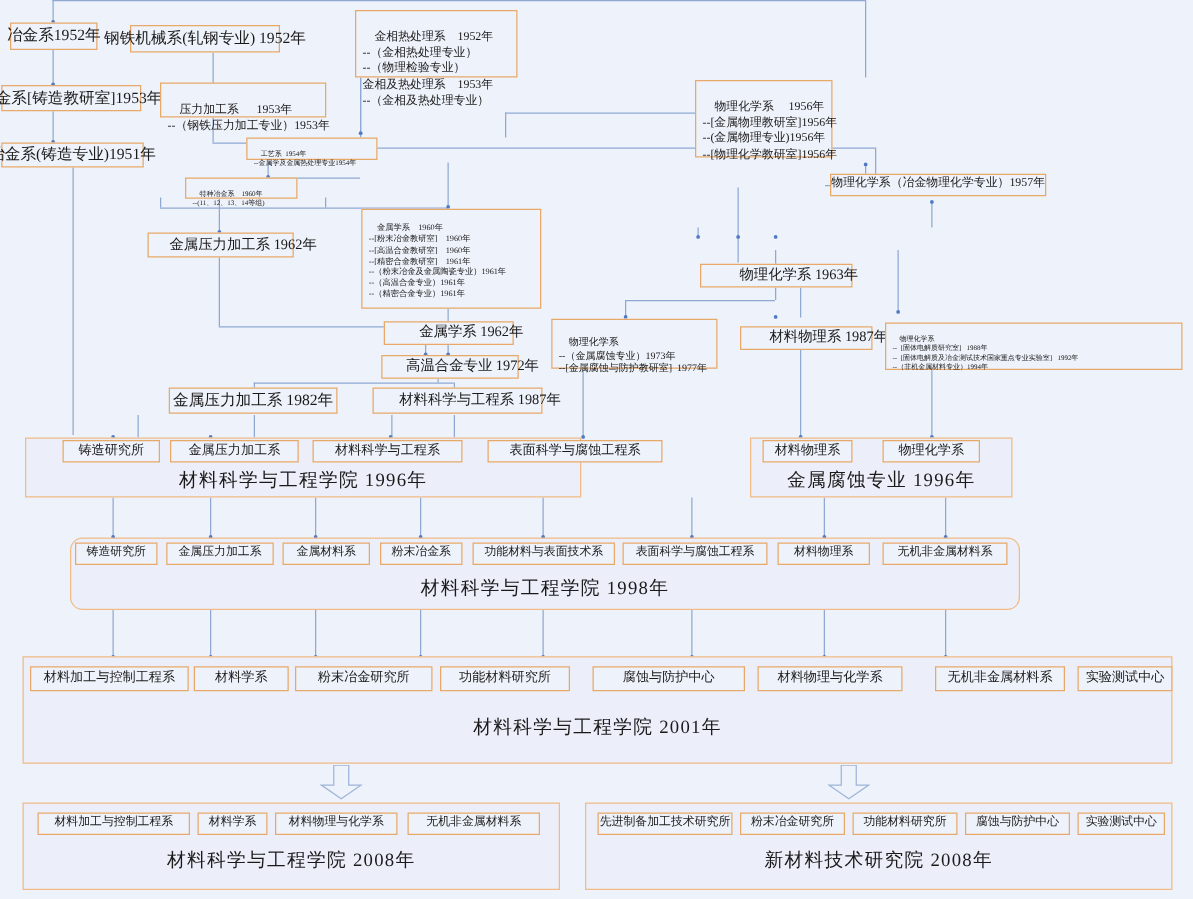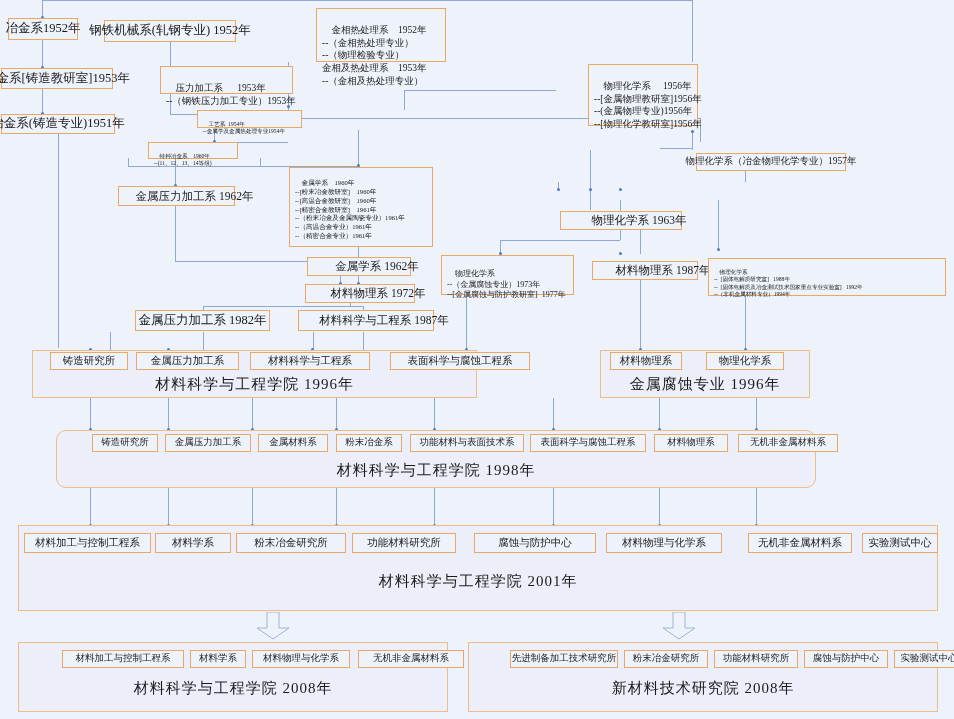--- a/index.html
+++ b/index.html
@@ -30,21 +30,21 @@
     text-align:center;
     line-height:1.25;
     white-space:nowrap;
   }
   .box .txt{display:block;padding:0 4px;}
 
   
   .f13{font-size:12.5px;}
   .f12{font-size:11.5px;padding-left:36px;}
   .f11{font-size:10.5px;}
-  .f10{font-size:9.5px;margin-left:32px;}
+  .f10{font-size:9.5px;}
   .f9{font-size:8px;}
   .f8{font-size:6.6px;}
   .f7{font-size:5.6px;}
 
   
   .lst{
     position:absolute;box-sizing:border-box;
     border:1px solid #e8a868;background:#eef2fa;
     padding:2px 5px;text-align:left;white-space:pre;
     line-height:1.35;
@@ -206,21 +206,21 @@
   </div>
 
   <div class="box f13" style="left:1px;top:68px;width:112px;height:21px;">
     <span class="txt">冶金系[铸造教研室]1953年</span>
   </div>
 
   <div class="box f13" style="left:1px;top:114px;width:114px;height:20px;">
     <span class="txt">冶金系(铸造专业)1951年</span>
   </div>
 
-  <div class="box f13" style="left:104px;top:20px;width:132px;height:22px;">
+  <div class="box f13" style="left:104px;top:20px;width:120px;height:22px;">
     <span class="txt">钢铁机械系(轧钢专业)   1952年</span>
   </div>
 
   <div class="lst f10" style="left:128px;top:66px;width:133px;height:28px;">
     <span>压力加工系      1953年
 --（钢铁压力加工专业）1953年</span>
   </div>
 
   <div class="lst f10" style="left:284px;top:8px;width:130px;height:54px;">
     <span>金相热处理系    1952年
@@ -235,21 +235,21 @@
 --金属学及金属热处理专业1954年</span>
   </div>
 
   <div class="lst f10" style="left:556px;top:64px;width:110px;height:62px;">
     <span>物理化学系     1956年
 --[金属物理教研室]1956年
 --(金属物理专业)1956年
 --[物理化学教研室]1956年</span>
   </div>
 
-  <div class="box f10" style="left:664px;top:153px;width:150px;height:18px;">
+  <div class="box f10" style="left:664px;top:139px;width:173px;height:18px;">
     <span class="txt">物理化学系（冶金物理化学专业）1957年</span>
   </div>
 
 
   <div class="lst f7" style="left:148px;top:142px;width:90px;height:17px;">
     <span>特种冶金系    1960年
 --(11、12、13、14等组)</span>
   </div>
 
   <div class="box f12" style="left:118px;top:186px;width:117px;height:20px;">
@@ -268,21 +268,21 @@
 
   <div class="box f12" style="left:307px;top:257px;width:104px;height:19px;">
     <span class="txt">金属学系    1962年</span>
   </div>
 
   <div class="box f12" style="left:560px;top:211px;width:122px;height:19px;">
     <span class="txt">物理化学系   1963年</span>
   </div>
 
   <div class="box f12" style="left:305px;top:284px;width:110px;height:19px;">
-    <span class="txt">材料物理系   1972年</span>
+    <span class="txt">高温合金专业   1972年</span>
   </div>
 
   <div class="box f13" style="left:135px;top:310px;width:135px;height:21px;">
     <span class="txt">金属压力加工系   1982年</span>
   </div>
 
   <div class="box f12" style="left:298px;top:310px;width:136px;height:21px;">
     <span class="txt">材料科学与工程系   1987年</span>
   </div>
 
@@ -296,21 +296,21 @@
 --[金属腐蚀与防护教研室]  1977年</span>
   </div>
 
   <div class="lst f7" style="left:708px;top:258px;width:238px;height:38px;">
     <span>物理化学系
 --  [固体电解质研究室]   1988年
 --  [固体电解质及冶金测试技术国家重点专业实验室]   1992年
 --（非机金属材料专业）1994年</span>
   </div>
 
-  <div class="grp" style="left:32px;top:350px;width:445px;height:48px;">
+  <div class="grp" style="left:20px;top:350px;width:445px;height:48px;">
     <div class="gtitle" style="top:24px;">材料科学与工程学院    1996年</div>
   </div>
   <div class="box f11" style="left:50px;top:352px;width:78px;height:18px;">
     <span class="txt">铸造研究所</span>
   </div>
   <div class="box f11" style="left:136px;top:352px;width:103px;height:18px;">
     <span class="txt">金属压力加工系</span>
   </div>
   <div class="box f11" style="left:250px;top:352px;width:120px;height:18px;">
     <span class="txt">材料科学与工程系</span>

